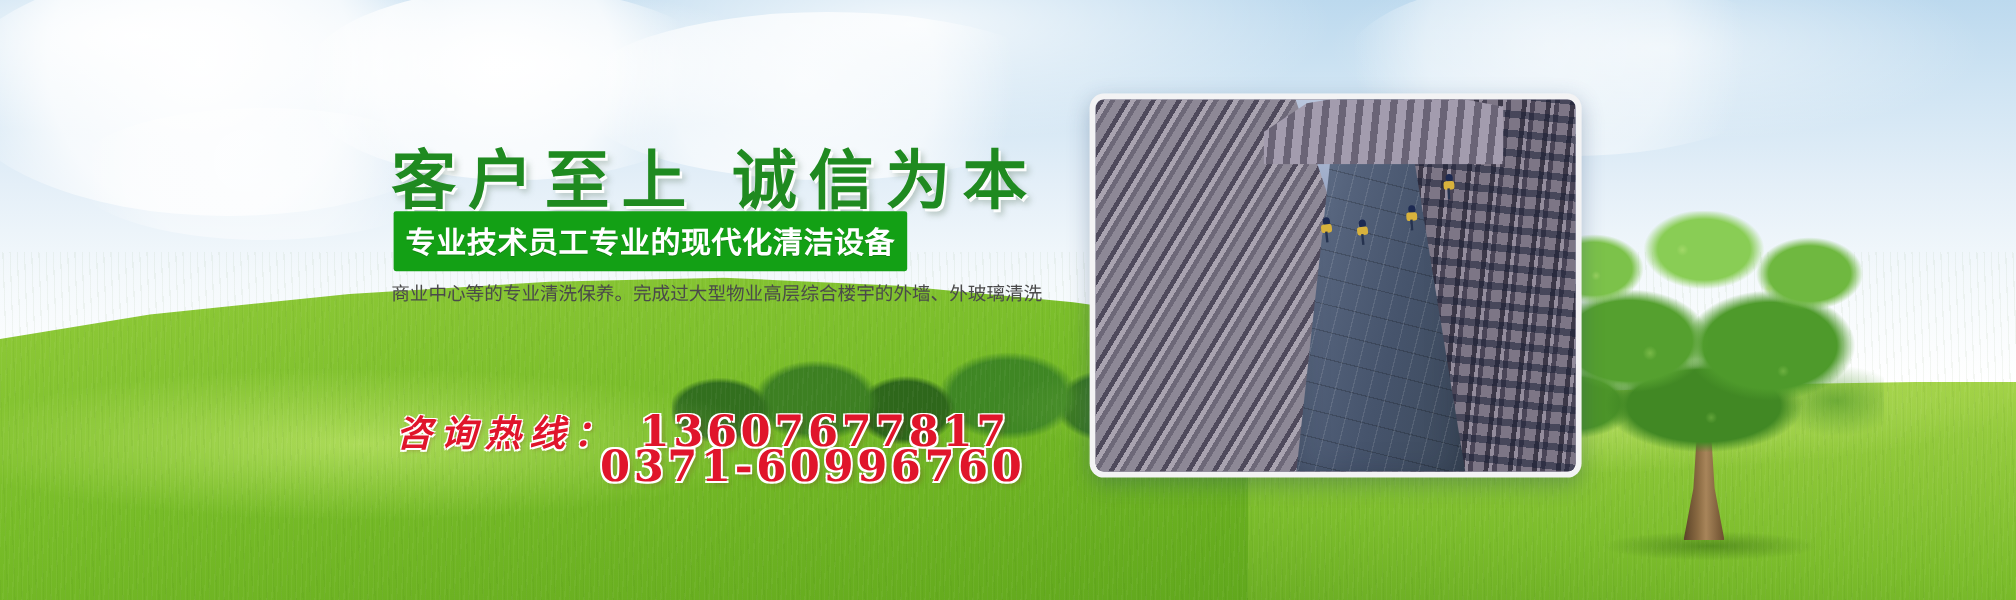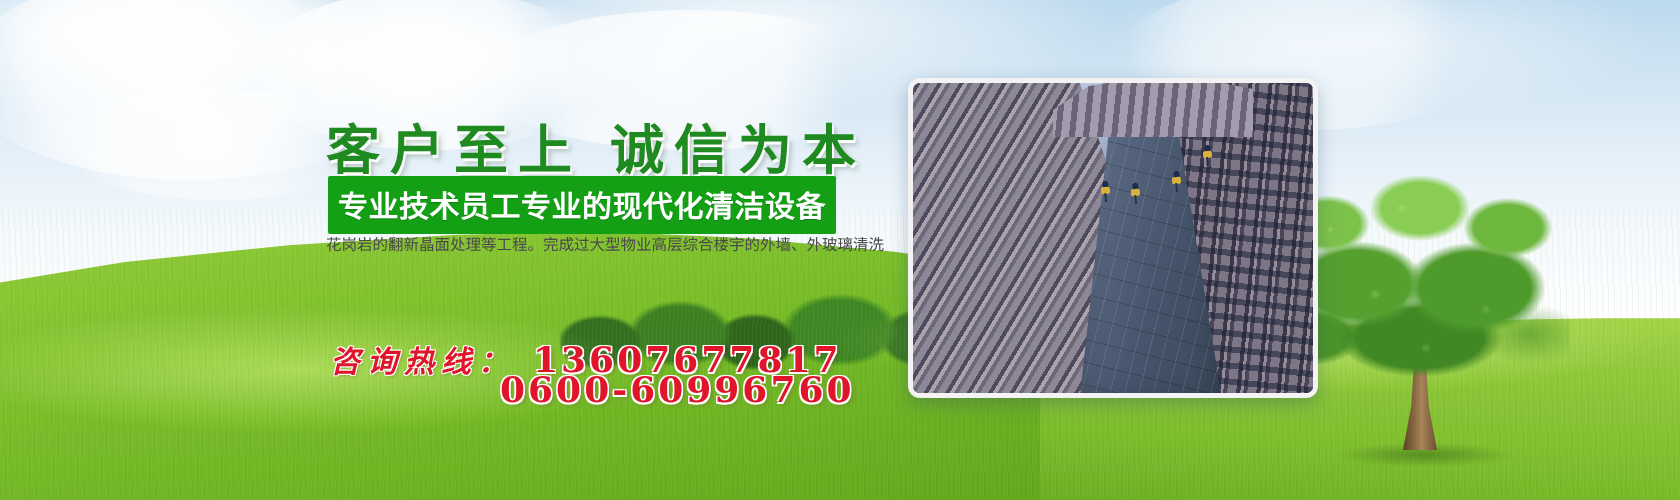--- a/index.html
+++ b/index.html
@@ -217,21 +217,21 @@
 
   .subbar{
     position:absolute;left:328px;top:176px;
     background:#13a015;
     padding:6px 10px 8px 10px;
     border-radius:2px;
     white-space:nowrap;
   }
   .subbar span{
     font-family:"DejaVu Sans","Liberation Sans",sans-serif;
-    font-size:30px;font-weight:bold;color:#ffffff;letter-spacing:.5px;
+    font-size:25px;font-weight:bold;color:#ffffff;letter-spacing:.5px;
     text-shadow:0 1px 0 rgba(0,0,0,.18);
     margin-top:48px;
   }
 
   .para{
     position:absolute;left:326px;top:233px;width:560px;
     font-family:"DejaVu Sans","Liberation Sans",sans-serif;
     font-size:15.5px;line-height:25px;color:#4a4a4a;
   }
   .para p{margin:0;}
@@ -322,25 +322,25 @@
 
     <div class="headline">
       <span>客户至上</span><span class="gap"></span><span>诚信为本</span>
     </div>
 
     <div class="subbar">
       <span>专业技术员工专业的现代化清洁设备</span>
     </div>
 
     <div class="para">
-      <p>花岗岩的翻新晶面处理等工程。完成过大型物业高层综合楼宇的外墙、外玻璃清洗</p>
+      <p>商业中心等的专业清洗保养。完成过大型物业高层综合楼宇的外墙、外玻璃清洗</p>
     </div>
 
     <div class="hotline">
       <span class="lbl">咨询热线：</span><span class="num">13607677817</span>
     </div>
 
     <div class="hotline2">
-      <span class="num">0600-60996760</span>
+      <span class="num">0371-60996760</span>
     </div>
 
   </div>
 </div>
 
 </body></html>

